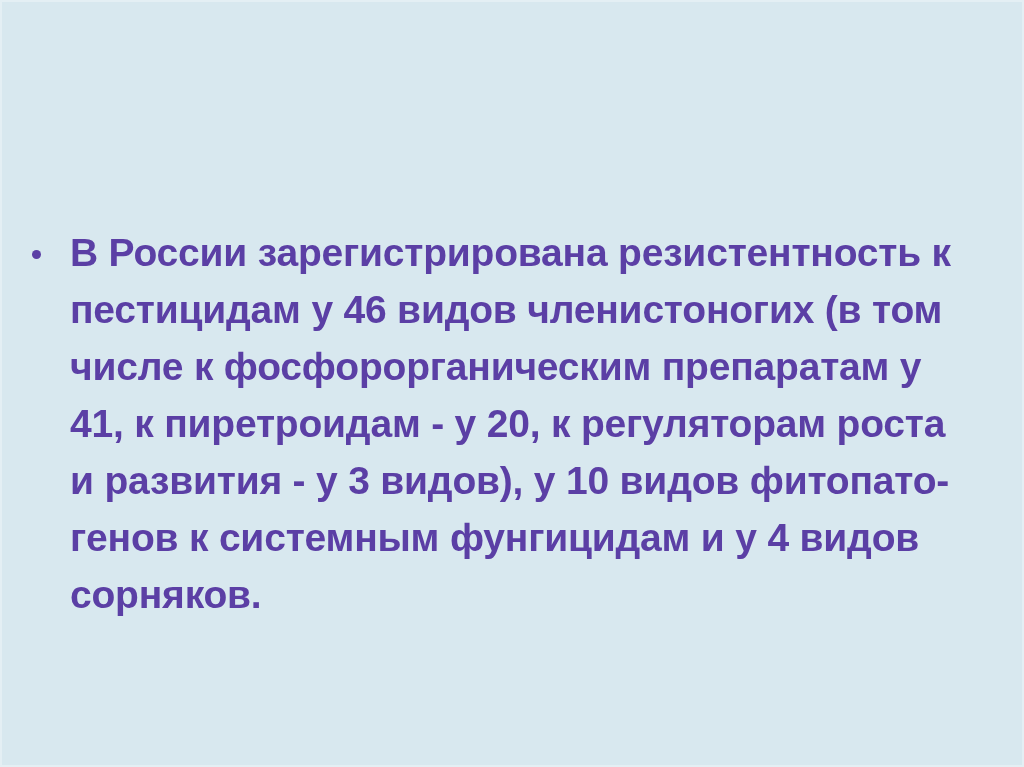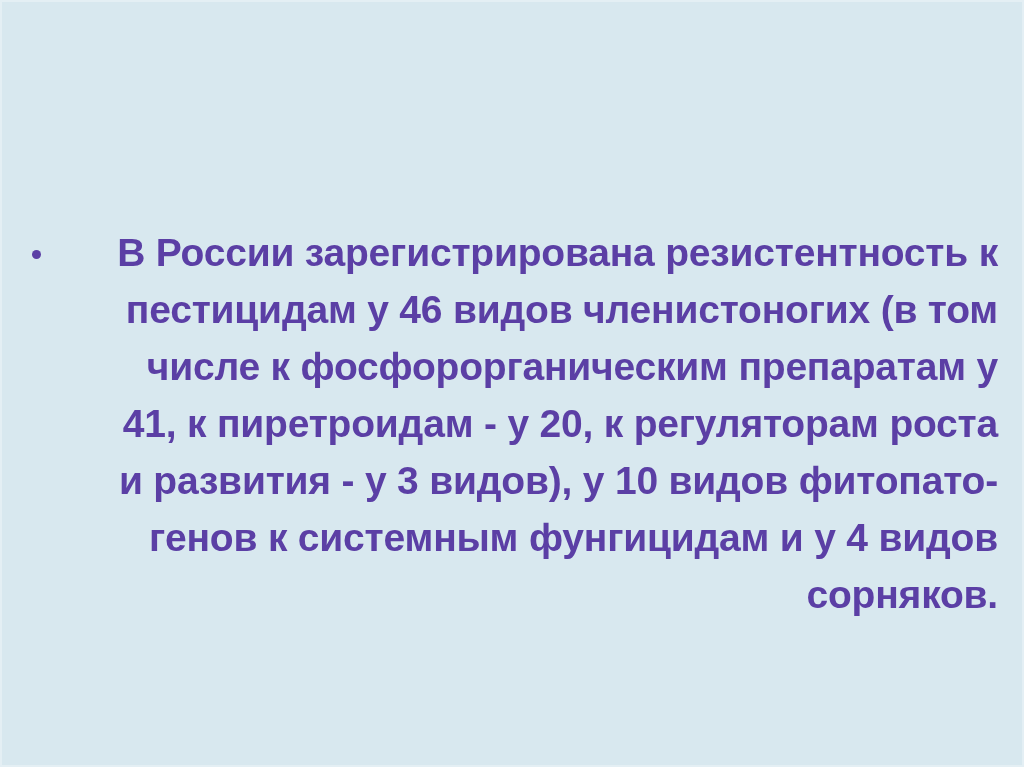--- a/index.html
+++ b/index.html
@@ -55,21 +55,21 @@
 
   .bullet-text {
     display: block;
     color: #5b3fa5;
     font-family: "Liberation Sans", sans-serif;
     font-size: 39px;
     font-weight: bold;
     line-height: 57px;
     letter-spacing: -0.2px;
     white-space: pre-line;
-    text-align: right;
+    text-align: left;
   }
 </style>
 </head>
 <body>
 
 <div id="slide">
 
   <ul id="bullet-list">
     <li class="bullet-item">
       <span class="bullet-marker"></span>

